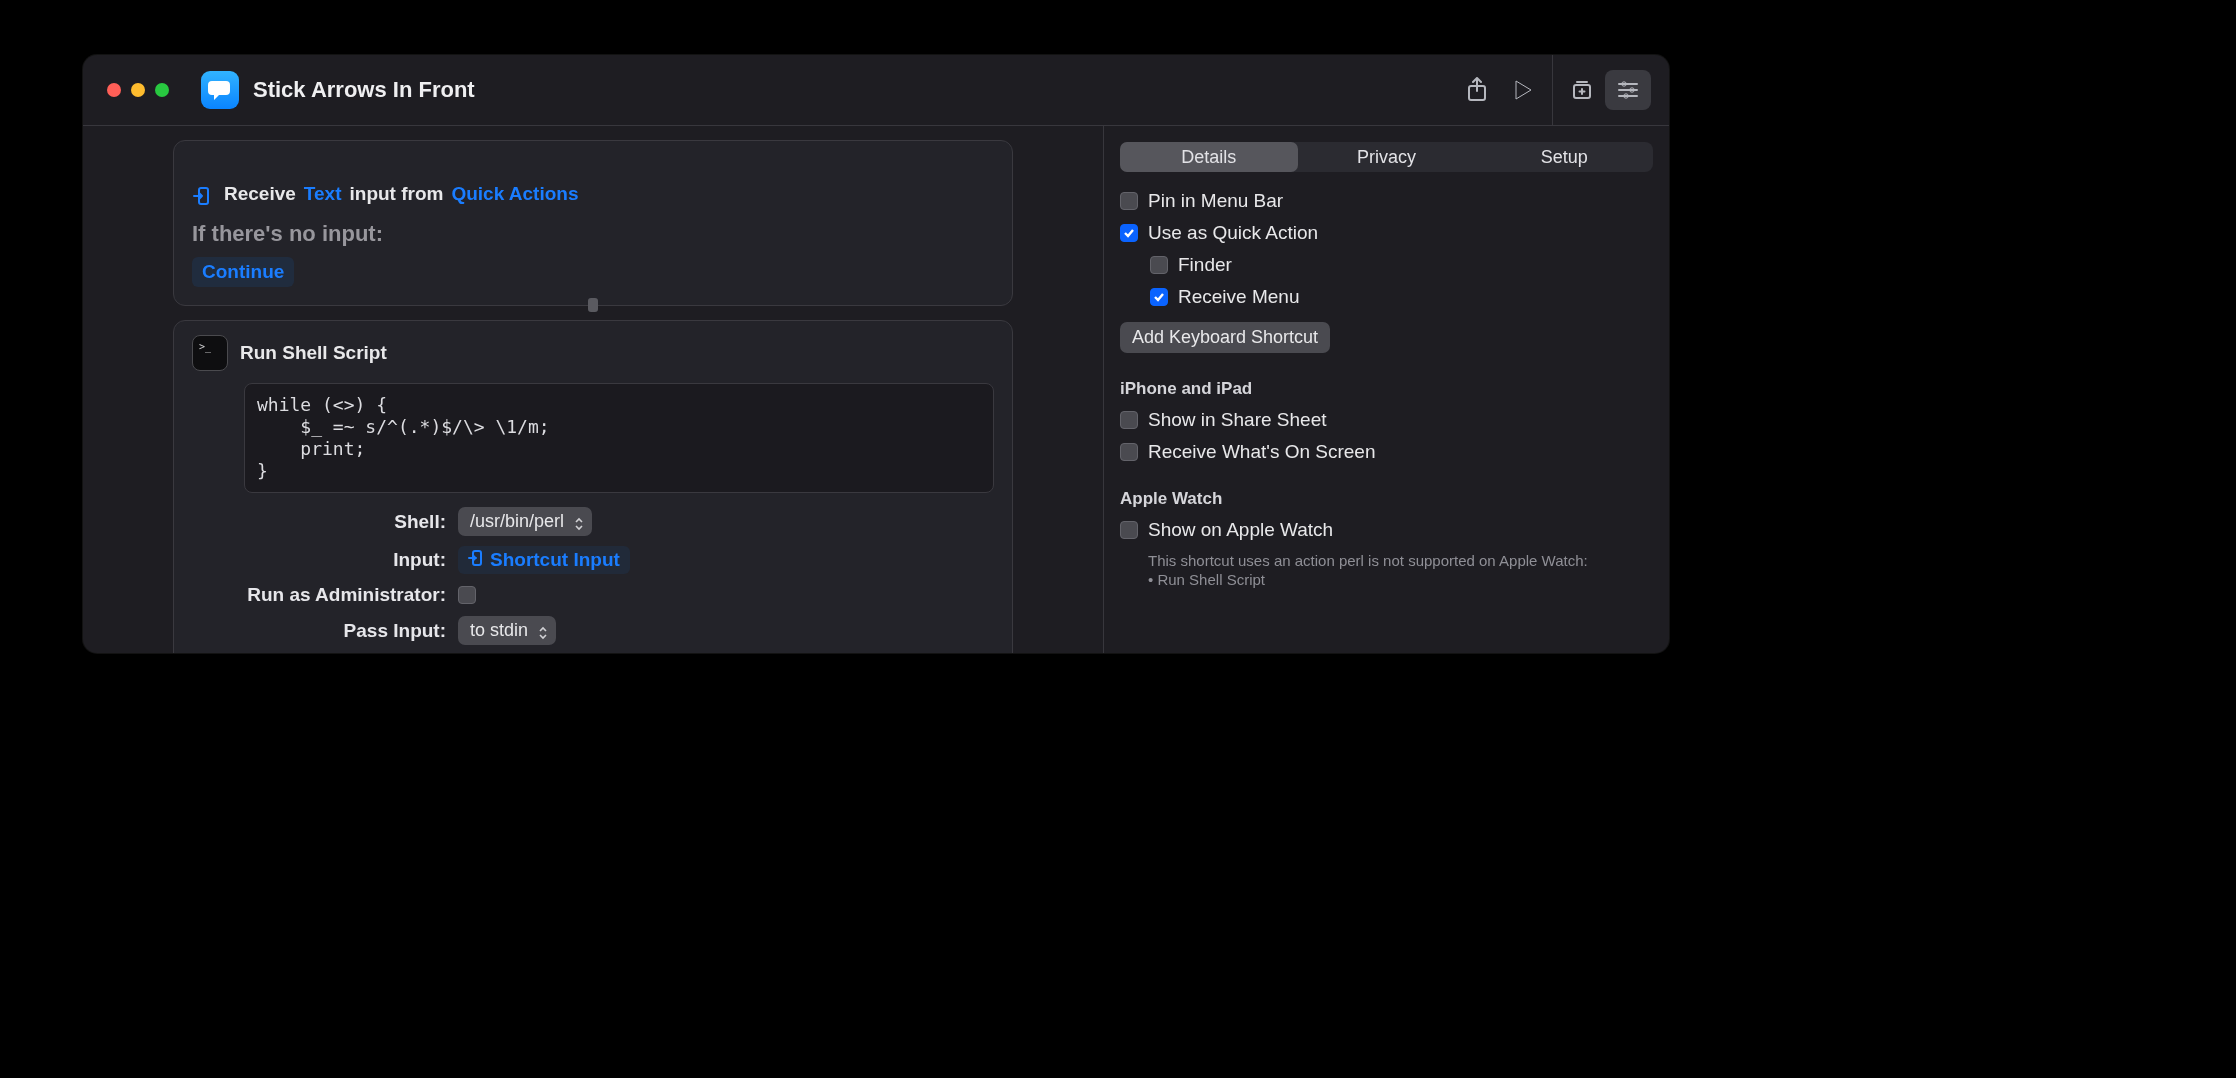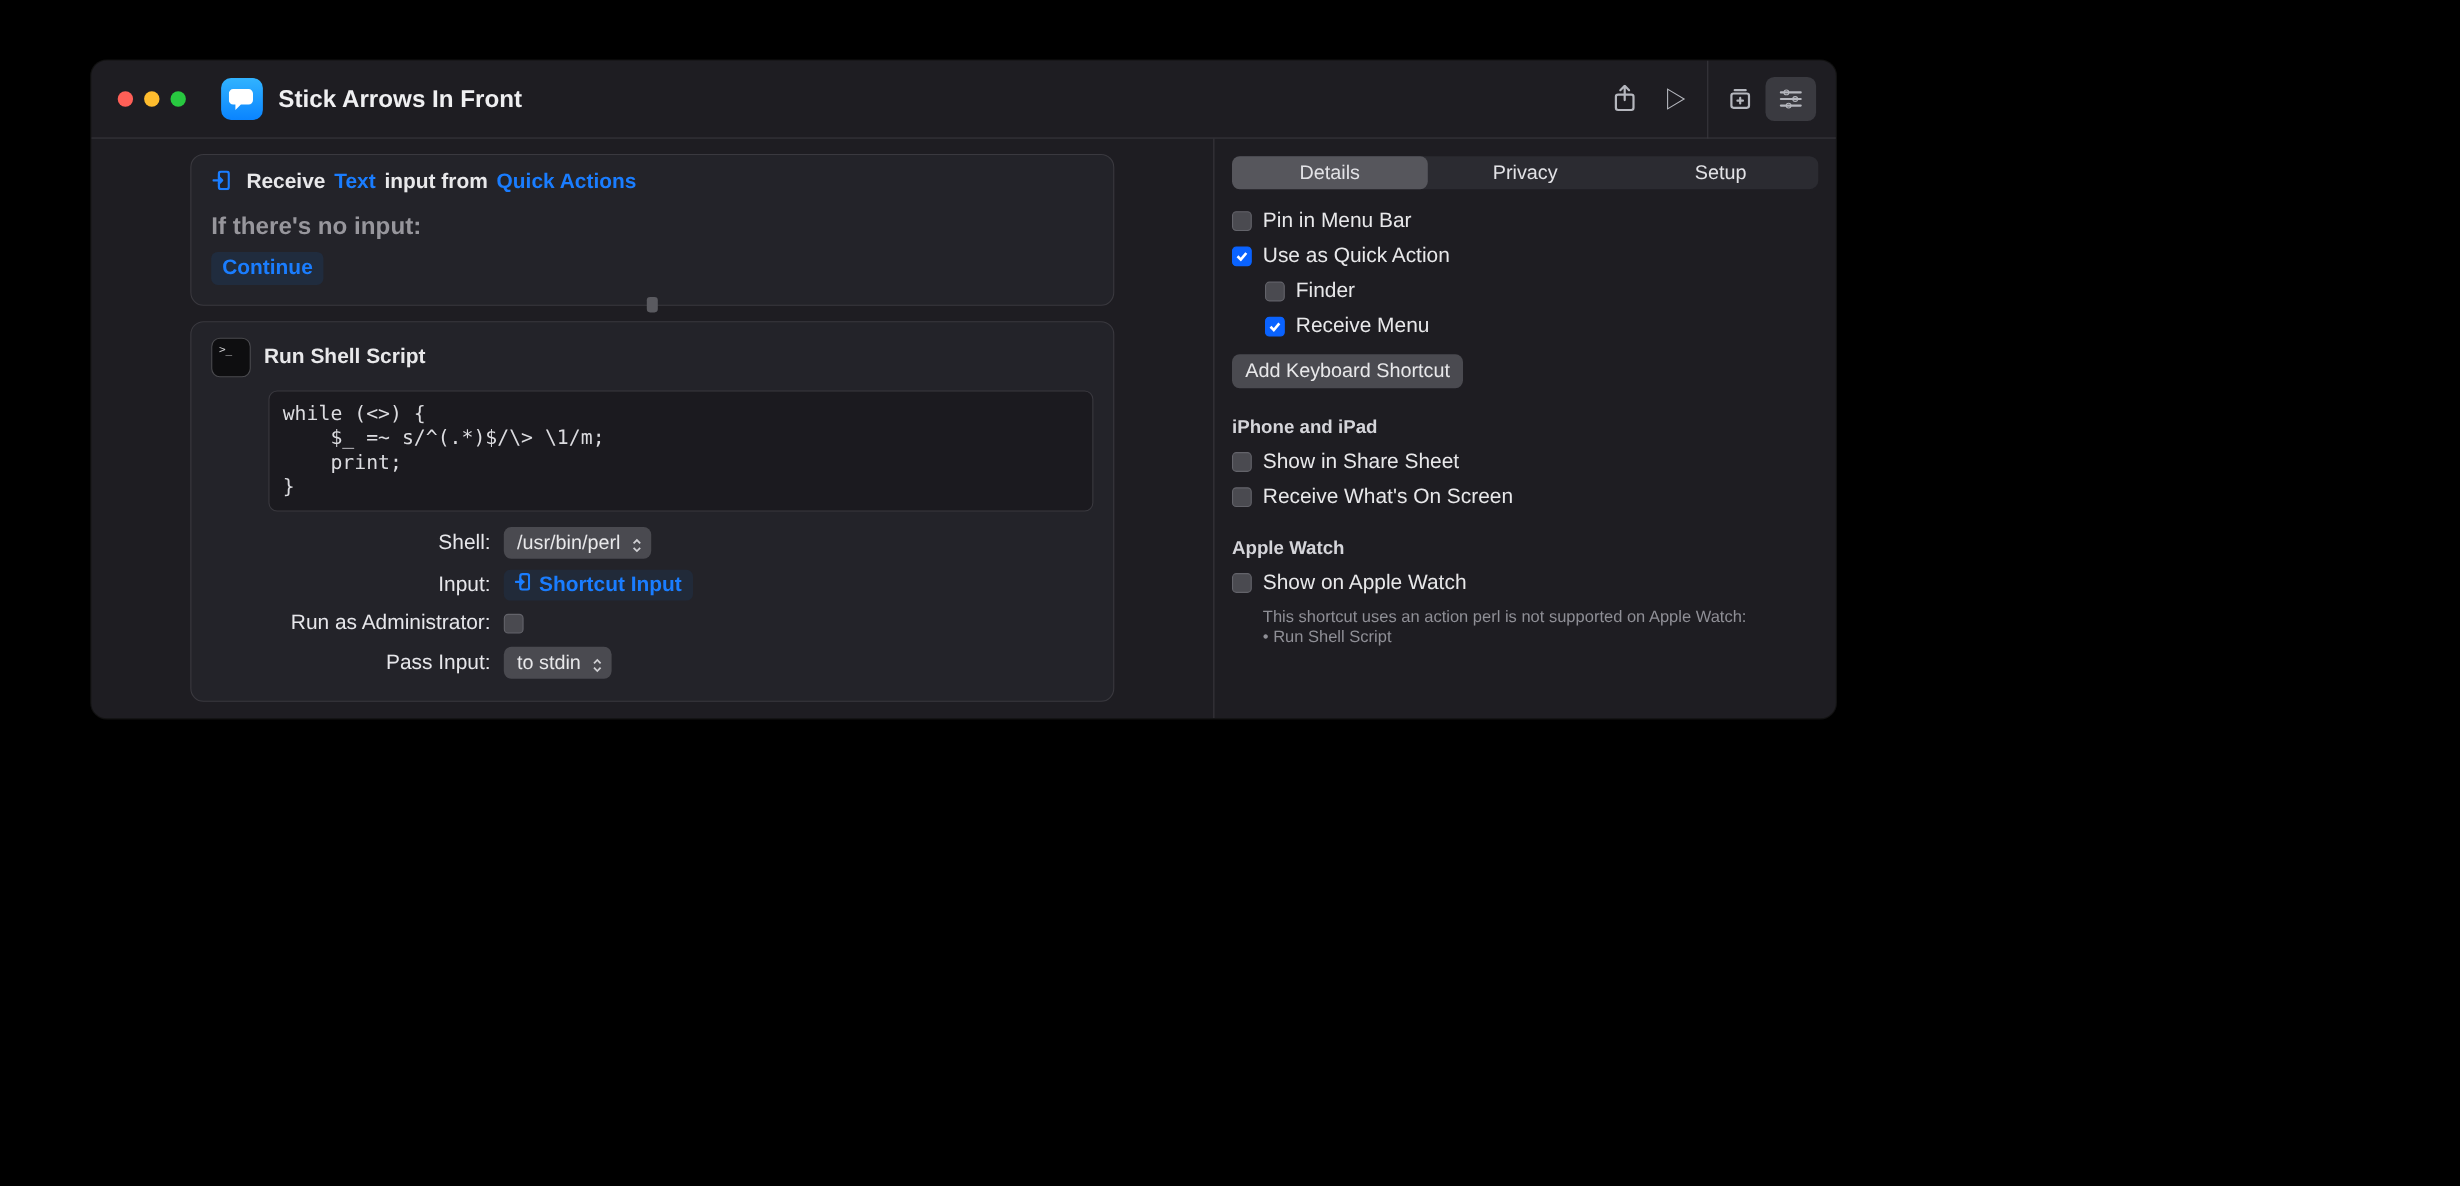--- a/index.html
+++ b/index.html
@@ -59,22 +59,22 @@
   }
   .card {
     margin: 0 auto 14px auto;
     width: 840px;
     background: #232329;
     border: 1px solid #3a393f;
     border-radius: 12px;
   }
   .card.receive { padding: 14px 18px 18px 18px; position: relative; }
   .receive-row1 {
-    display: flex; align-items: flex-start; gap: 8px;
-    font-size: 19px; font-weight: 600;
+    display: flex; align-items: flex-end; gap: 8px;
+    font-size: 19px; font-weight: 600; margin-top: 28px;
   }
   .receive-row1 .link { color: #1a7dff; font-weight: 600; }
   .input-icon-small {
     width: 18px; height: 18px; display: inline-flex; align-items:center; justify-content:center;
     margin-right: 6px;
   }
   .no-input-label { font-size: 22px; font-weight: 600; color: #97969c; margin-top: 16px; }
   .continue-pill {
     display: inline-block; margin-top: 10px;
     font-size: 19px; font-weight: 600; color: #1a7dff;
@@ -110,21 +110,21 @@
     padding: 10px 12px;
     white-space: pre;
   }
   .form-rows { margin-top: 14px; }
   .form-row {
     display: flex; align-items: center;
     margin-top: 10px;
   }
   .form-label {
     width: 266px; text-align: right; padding-right: 12px;
-    font-size: 19px; font-weight: 400; color: #e6e6ea;
+    font-size: 19px; font-weight: 700; color: #e6e6ea;
   }
   .select {
     background: #4a4a50; color: #e8e8ea;
     border-radius: 7px; padding: 4px 28px 4px 12px;
     font-size: 18px; position: relative;
     display: inline-flex; align-items: center;
   }
   .select .chev {
     position: absolute; right: 8px; top: 50%; transform: translateY(-50%);
     width: 10px; height: 14px;

